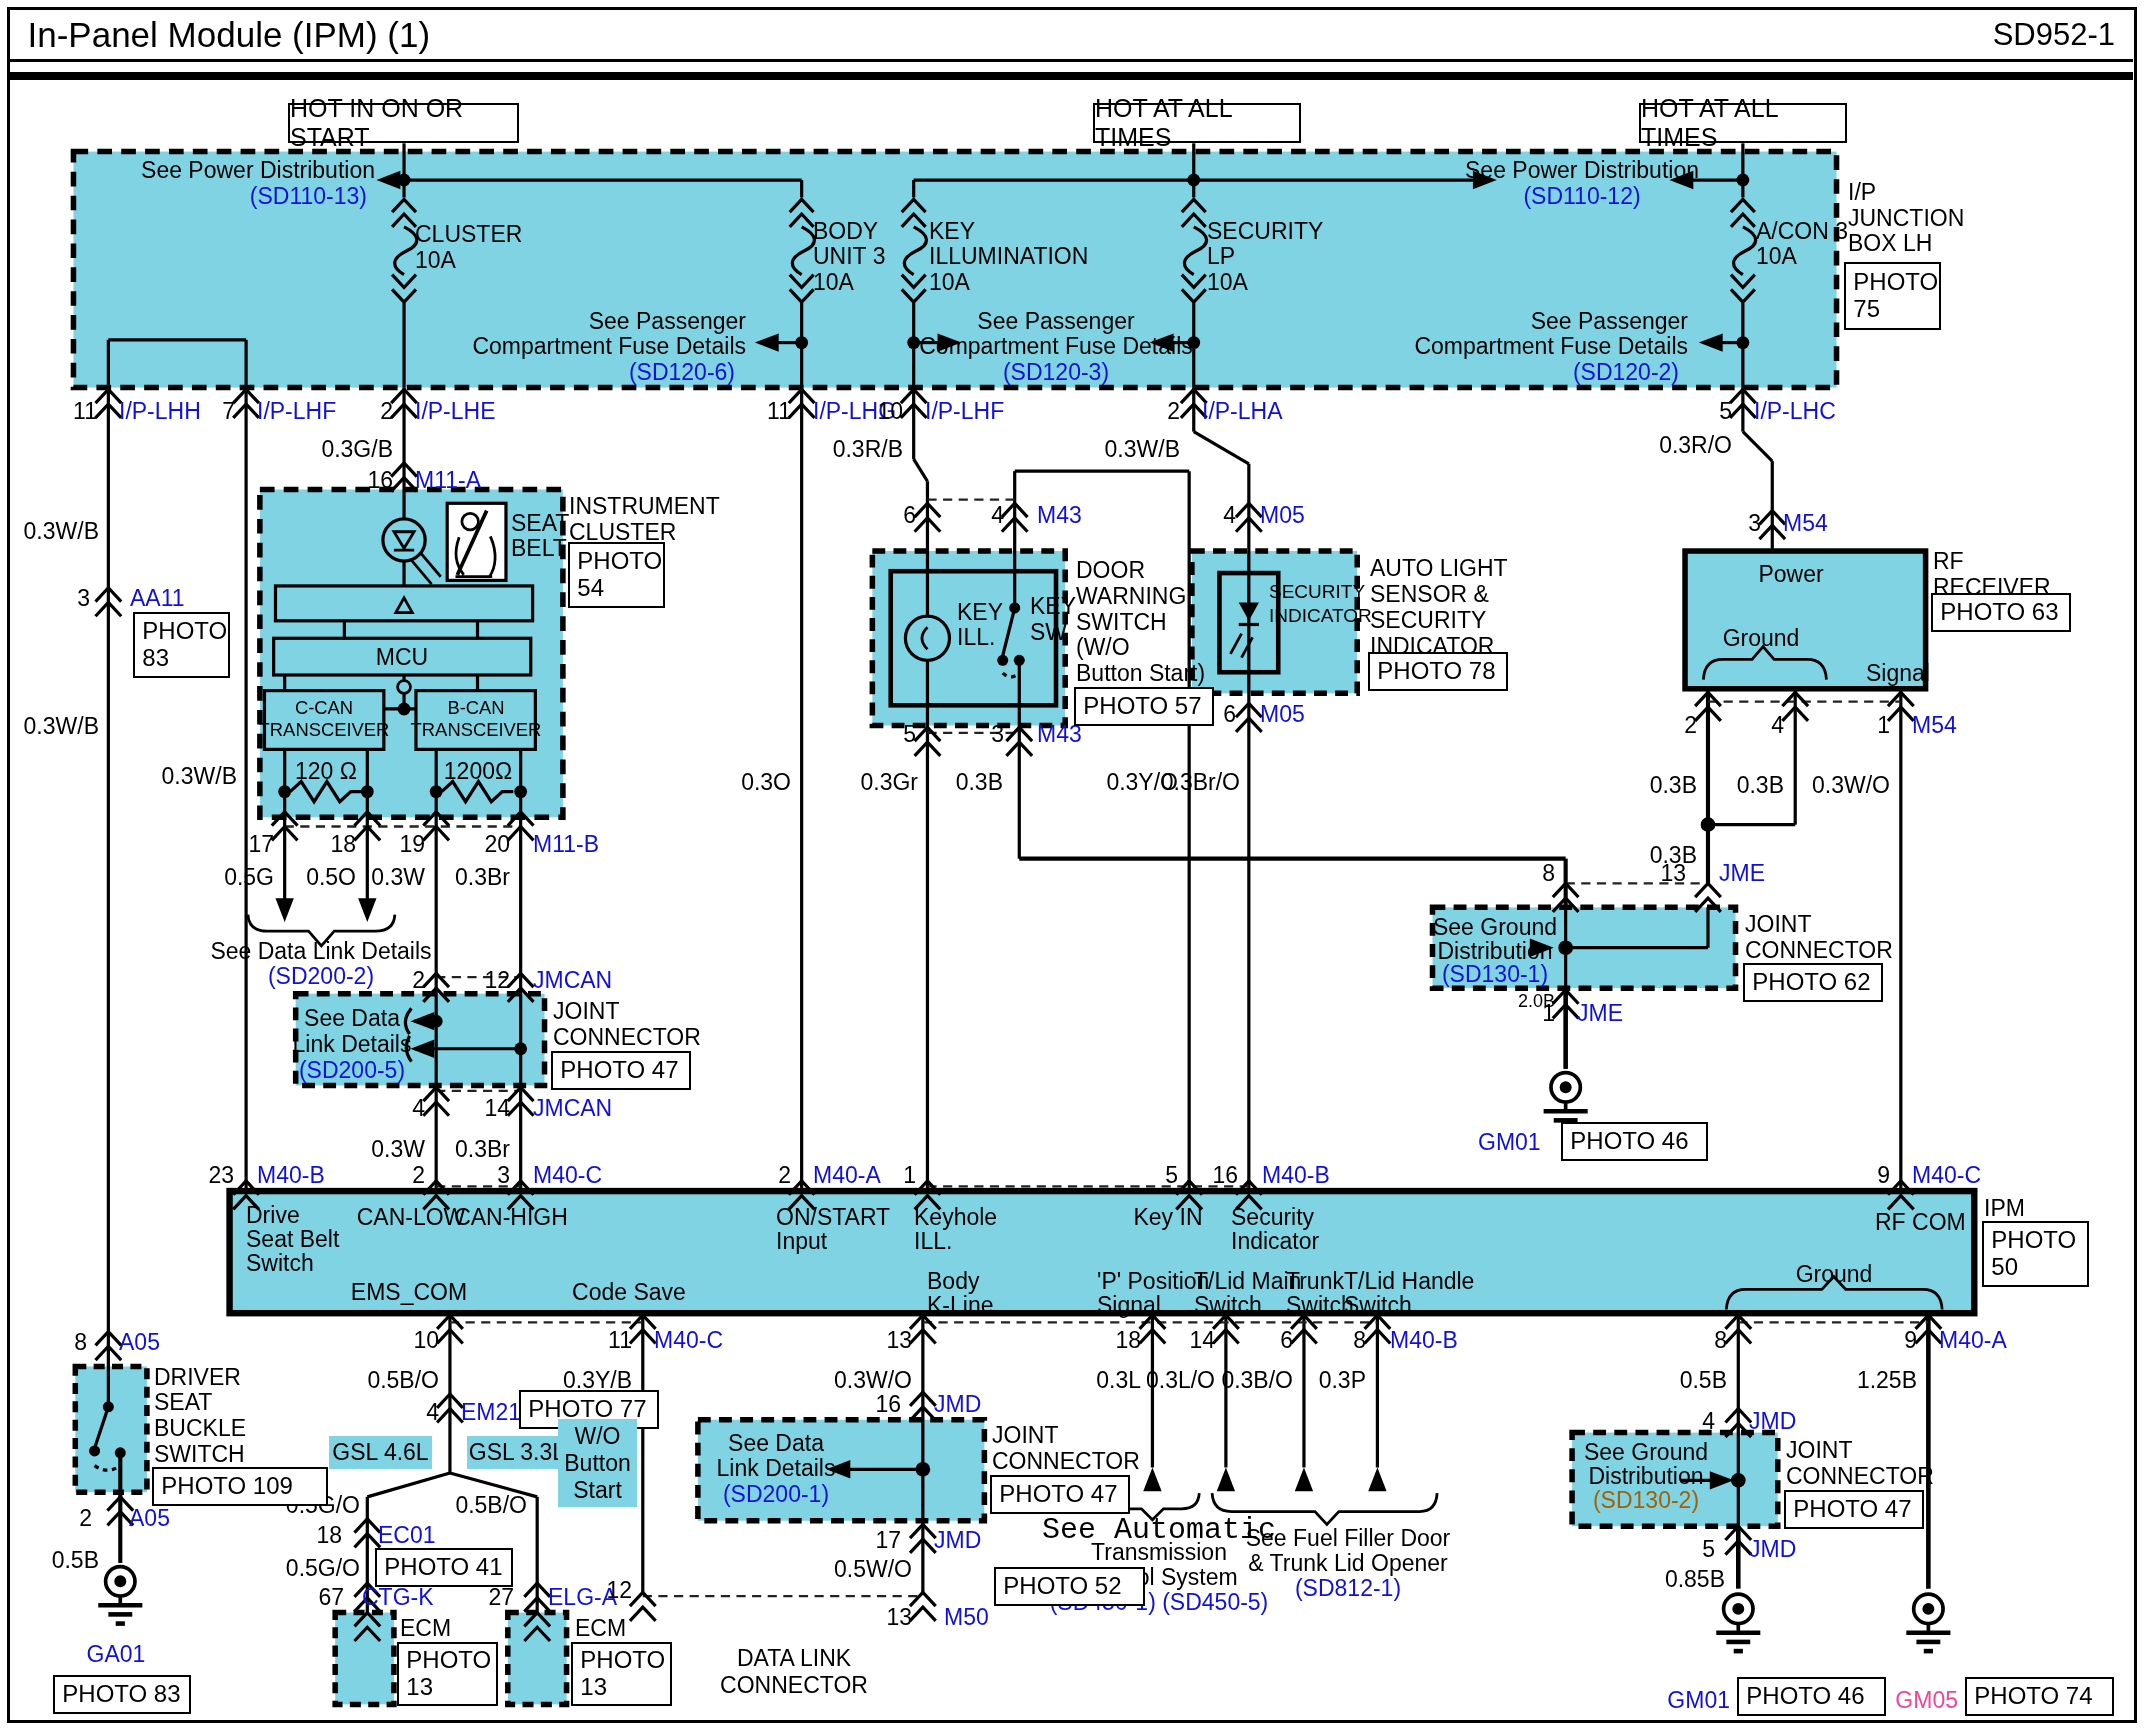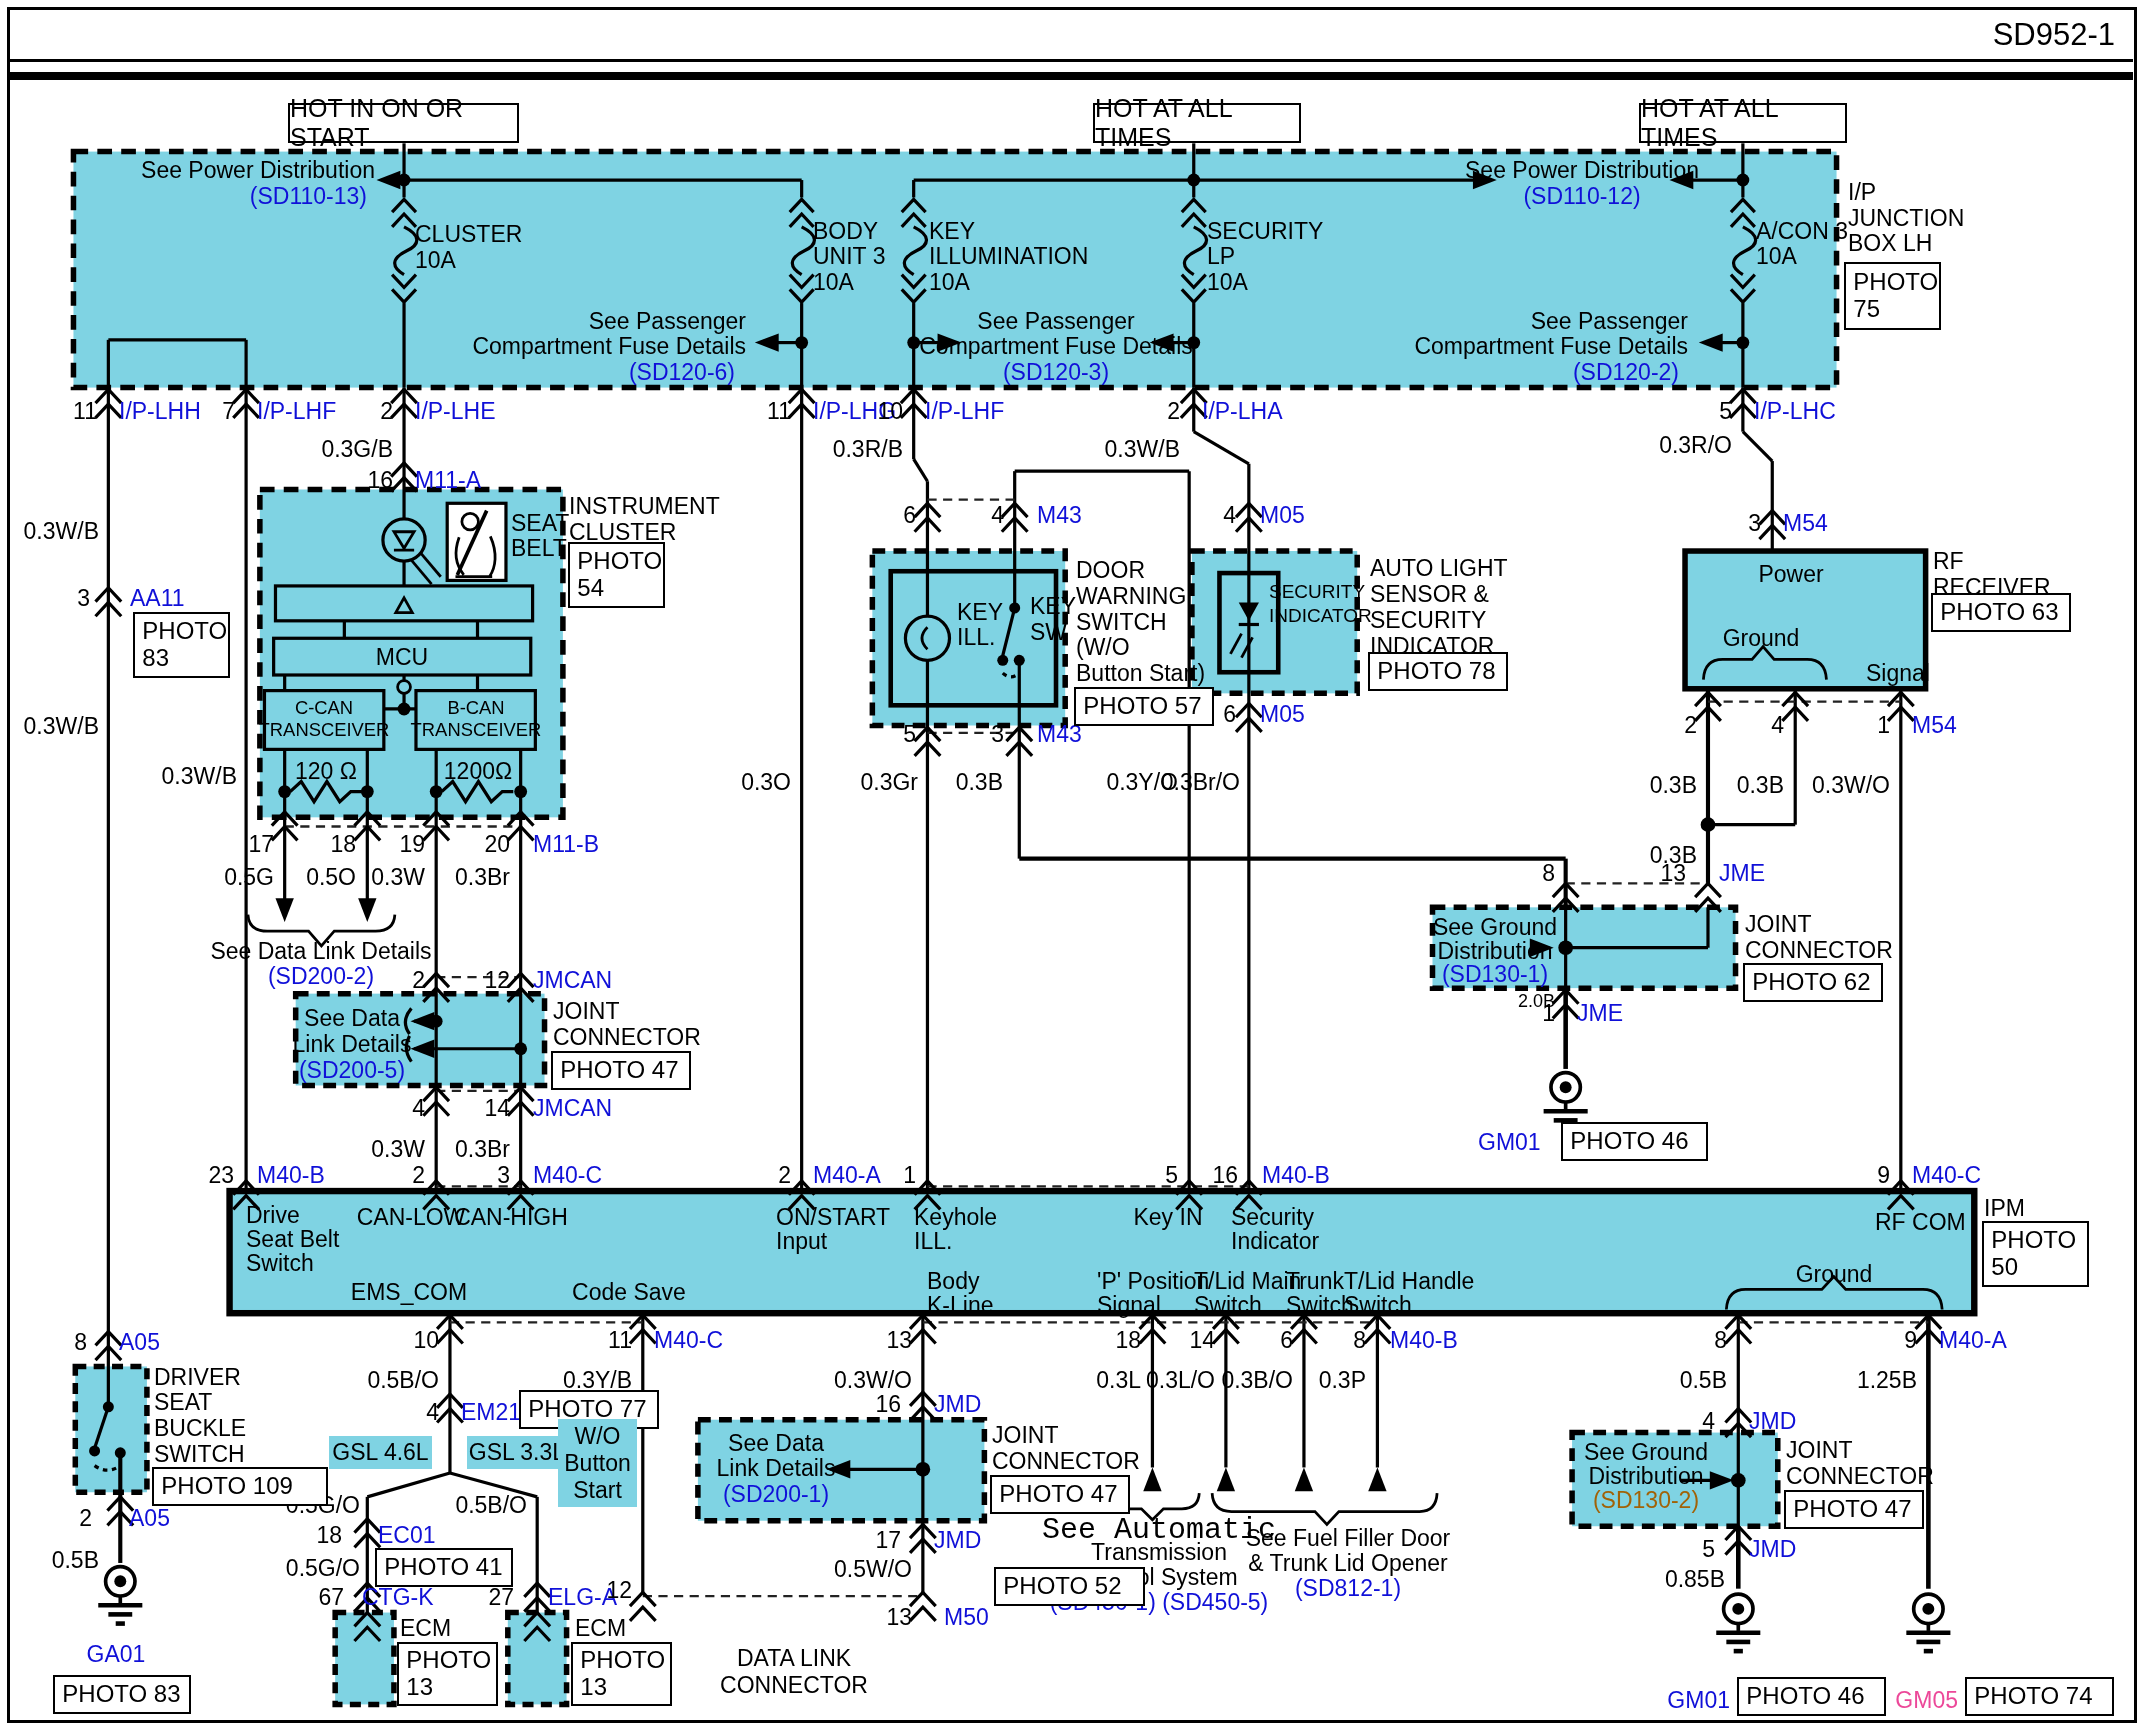--- a/index.html
+++ b/index.html
@@ -18,20 +18,21 @@
        color:#000;box-sizing:border-box;text-align:center;}
   .hot{position:absolute;background:#fff;border:2.8px solid #000;display:flex;align-items:center;
        justify-content:center;font-size:25px;color:#000;box-sizing:border-box;}
   svg{position:absolute;left:0;top:0;}
 </style>
 </head>
 <body>
 
 <div id="page">
   <div id="frame"></div>
+  <div id="title">In-Panel Module (IPM) (1)</div>
   <div id="code">SD952-1</div>
   <div id="hdr-line"></div>
   <div id="hdr-rule"></div>
 
   <svg id="wires" width="2146" height="1732" viewBox="0 0 2337 1886">
     <defs>
       <g id="c">
           <path d="M-14,13 L0,-2 L14,13 M-14,29 L0,14 L14,29" fill="none" stroke="#000" stroke-width="3.5"></path>
         </g>
       <g id="fuse">

